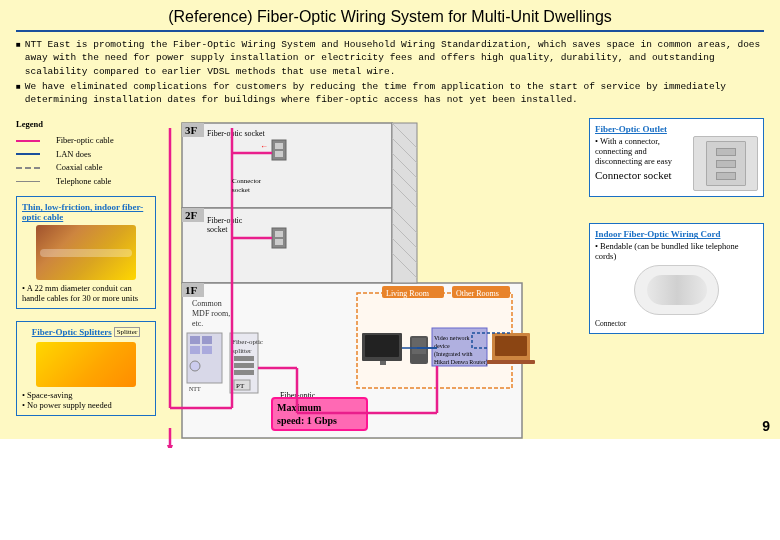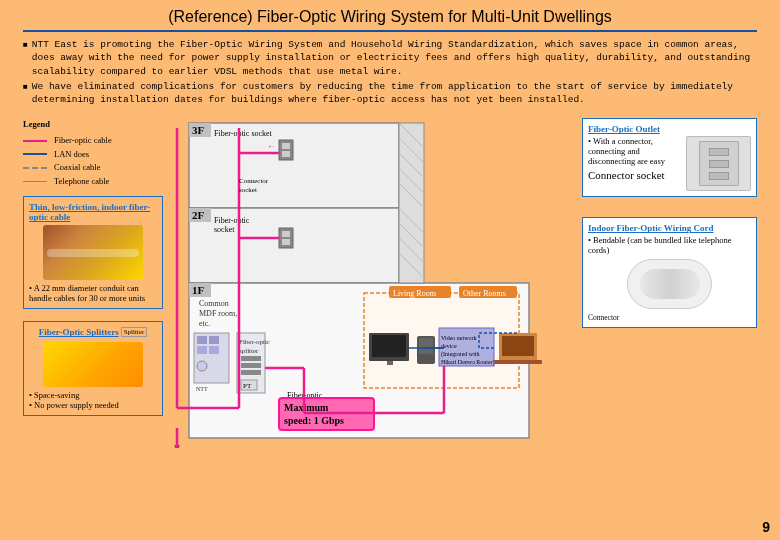--- a/index.html
+++ b/index.html
@@ -8,24 +8,24 @@
       height: 540px;
       background: #fff;
       font-family: Arial, sans-serif;
       font-size: 11px;
       overflow: hidden;
       position: relative;
     }
 
     .page {
       width: 780px;
-      height: 540px;
-      background: #fdba74;
+      height: 439px;
+      background: #fef9c3;
       position: relative;
-      padding: 8px 23px;
+      padding: 8px 16px;
     }
 
     .title {
       text-align: center;
       font-size: 16px;
       font-weight: normal;
       margin-bottom: 4px;
       color: #000;
     }
 
@@ -64,21 +64,21 @@
       margin-bottom: 8px;
       line-height: 1.6;
     }
     .legend-title {
       font-weight: bold;
       margin-bottom: 2px;
     }
     .legend-item {
       display: flex;
       align-items: center;
-      gap: 7px;
+      gap: 16px;
     }
 
     .thin-cable-box {
       border: 1.5px solid #1a6fc4;
       padding: 5px;
       margin-bottom: 12px;
       font-size: 8.5px;
     }
     .thin-cable-box .box-title {
       color: #1a6fc4;
@@ -312,21 +312,21 @@
         <text x="70" y="65" font-size="7" fill="#000">Connector</text>
         <text x="70" y="74" font-size="7" fill="#000">socket</text>
 
         <text x="500" y="200" font-size="7" fill="#000">Connector</text>
 
         <line x1="8" y1="310" x2="8" y2="330" stroke="#e91e8c" stroke-width="2.5"></line>
         <polygon points="8,335 5,327 11,327" fill="#e91e8c"></polygon>
       </svg>
     </div>
 
-    <div style="width:175px;flex-shrink:0;display:flex;flex-direction:column;gap:14px;">
+    <div style="width:175px;flex-shrink:0;display:flex;flex-direction:column;gap:20px;">
 
       <div class="callout-box">
         <div class="box-title">Fiber-Optic Outlet</div>
         <div style="display:flex;gap:4px;">
           <div>
             <div>• <span>With a connector, connecting and disconnecting are easy</span></div>
             <div style="margin-top:3px;font-size:11px;">
               <span>Connector socket</span>
             </div>
           </div>

